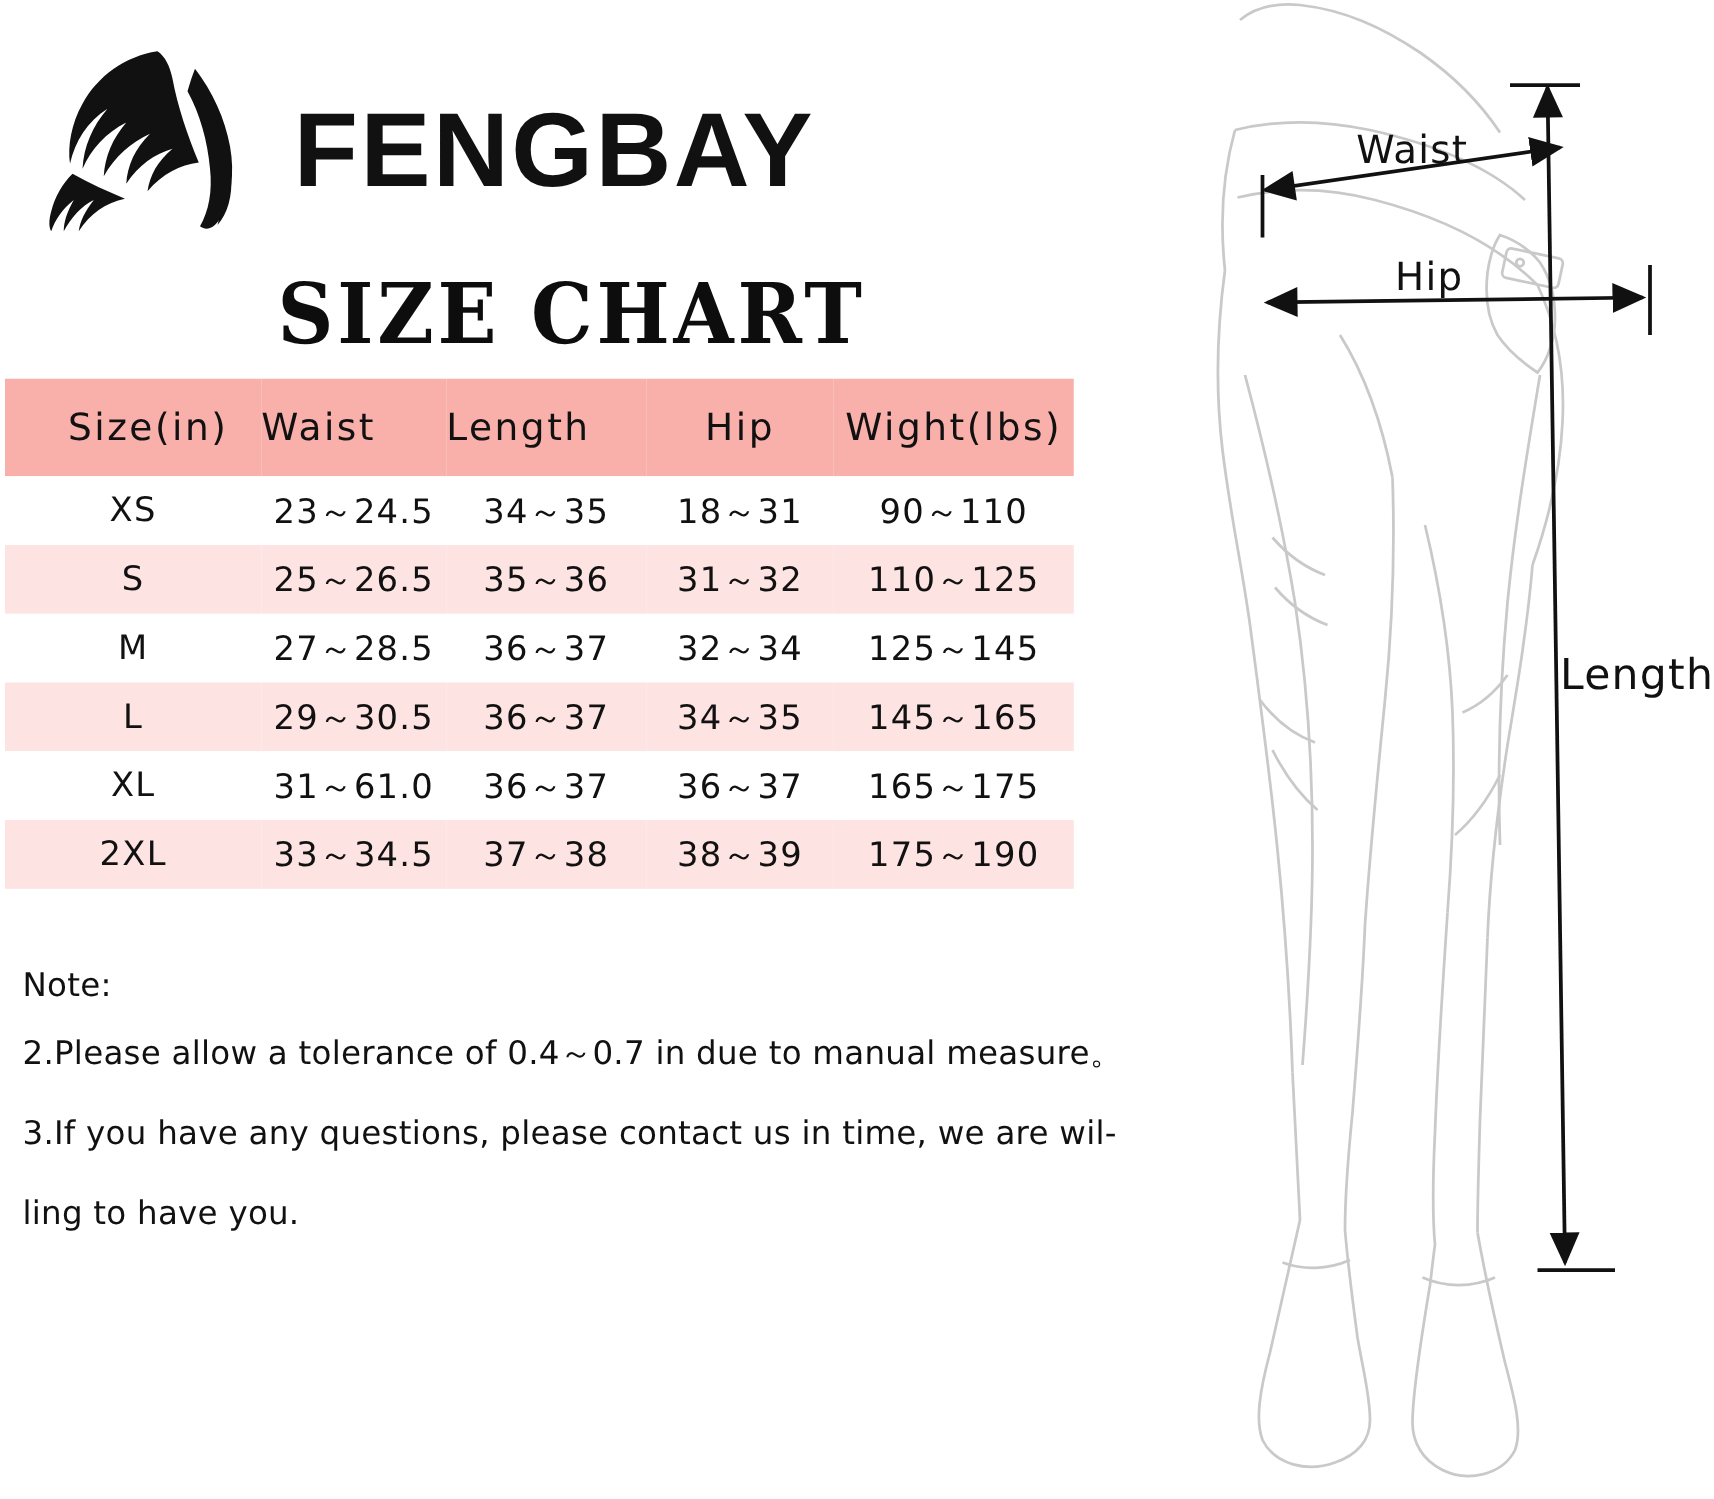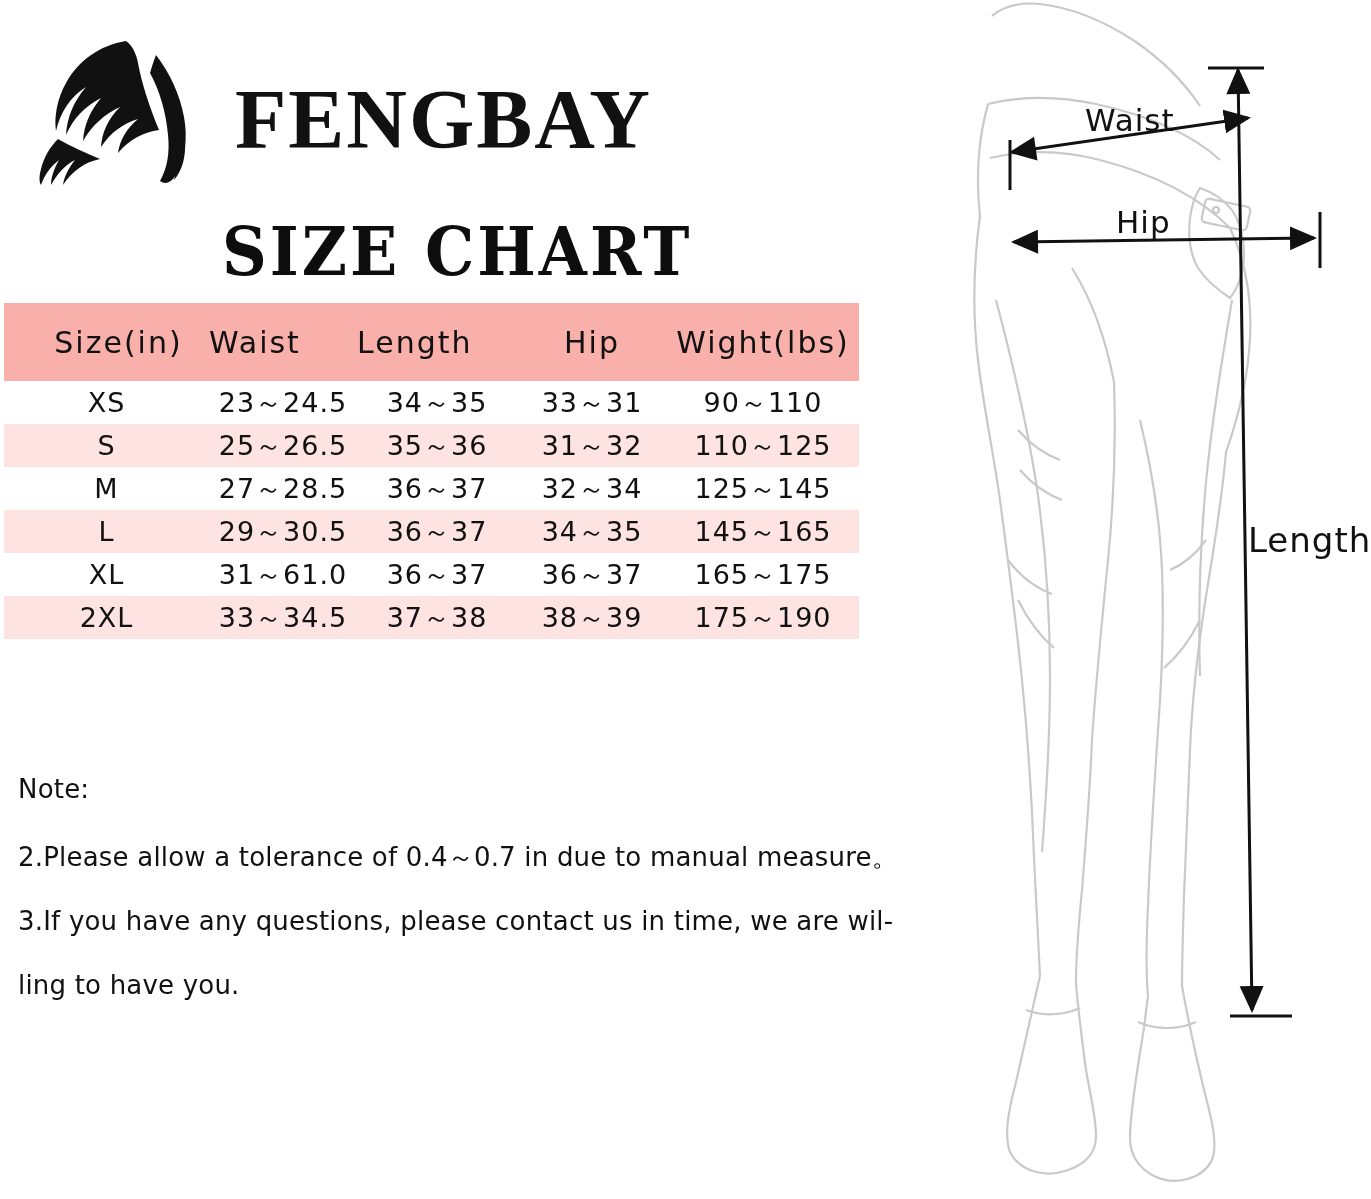--- a/index.html
+++ b/index.html
@@ -27,21 +27,21 @@
     position: absolute;
     left: 0;
     top: 5px;
     width: 185px;
     height: 150px;
   }
   #brand-name {
     position: absolute;
     left: 205px;
     top: 48px;
-    font-family: Liberation Serif, serif;
+    font-family: Liberation Sans, sans-serif;
     font-weight: bold;
     font-size: 84px;
     letter-spacing: 2px;
     color: #111111;
     line-height: 1;
     white-space: nowrap;
   }
 
   
   #size-chart-title {
@@ -66,21 +66,21 @@
     width: 855px;
     border-collapse: collapse;
     font-family: "DejaVu Sans", sans-serif;
   }
   #size-table th, #size-table td {
     font-weight: normal;
     font-size: 27px;
     color: #111111;
     text-align: center;
     padding: 0;
-    height: 43px;
+    height: 55px;
     letter-spacing: 1px;
   }
   #size-table thead tr {
     background: #f9b0ab;
     height: 78px;
   }
   #size-table thead th {
     height: 78px;
     font-size: 30px;
     letter-spacing: 2px;
@@ -113,21 +113,21 @@
     font-size: 26px;
     color: #111111;
     line-height: 1;
   }
   #notes .note-line {
     margin-bottom: 38px;
     white-space: nowrap;
     letter-spacing: 0.2px;
   }
   #notes .note-head {
-    margin-bottom: 42px;
+    margin-bottom: 28px;
   }
 
   
   #illustration {
     position: absolute;
     left: 900px;
     top: 0;
     width: 471px;
     height: 1199px;
   }
@@ -178,21 +178,21 @@
       <th class="h-length">Length</th>
       <th class="h-hip">Hip</th>
       <th class="h-weight">Wight(lbs)</th>
     </tr>
   </thead>
   <tbody>
     <tr>
       <td>XS</td>
       <td>23～24.5</td>
       <td>34～35</td>
-      <td>33～31</td>
+      <td>18～31</td>
       <td>90～110</td>
     </tr>
     <tr>
       <td>S</td>
       <td>25～26.5</td>
       <td>35～36</td>
       <td>31～32</td>
       <td>110～125</td>
     </tr>
     <tr>

